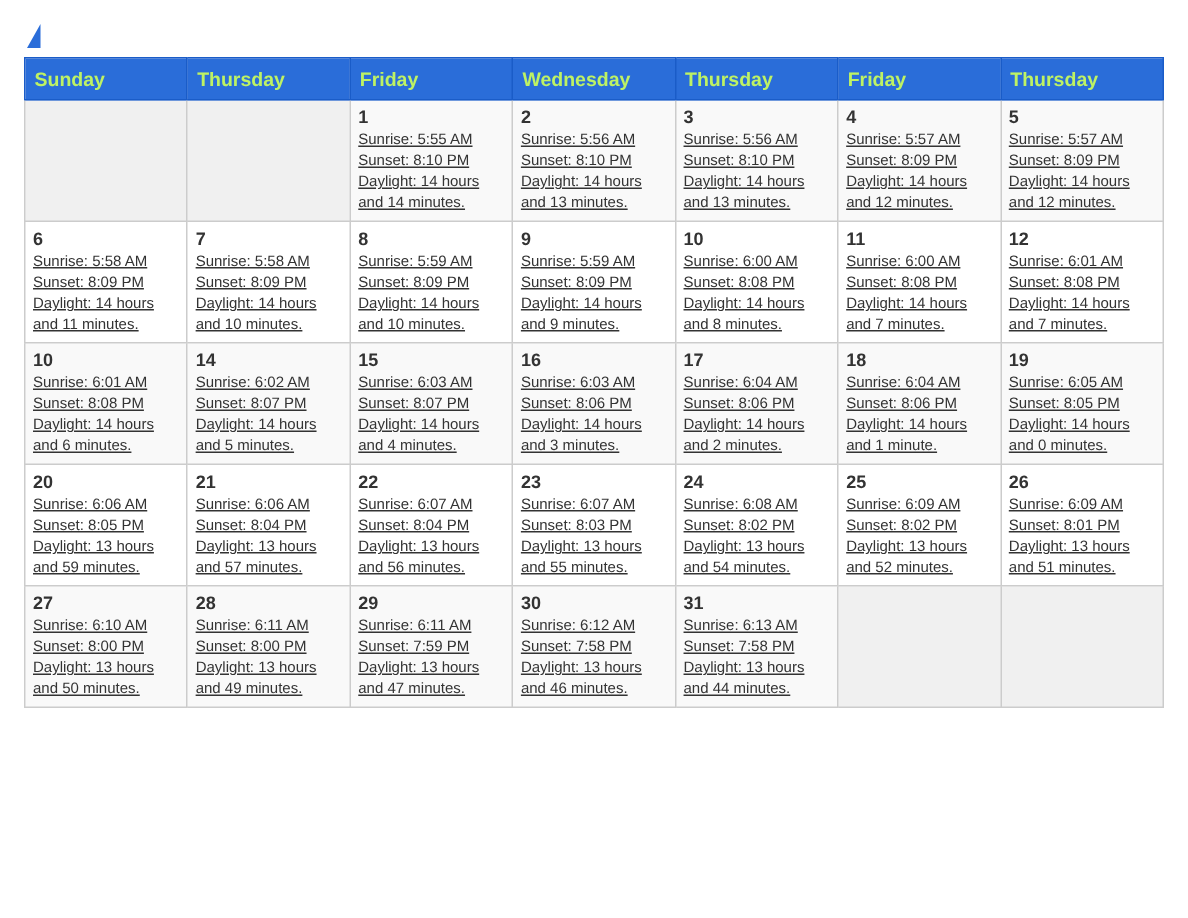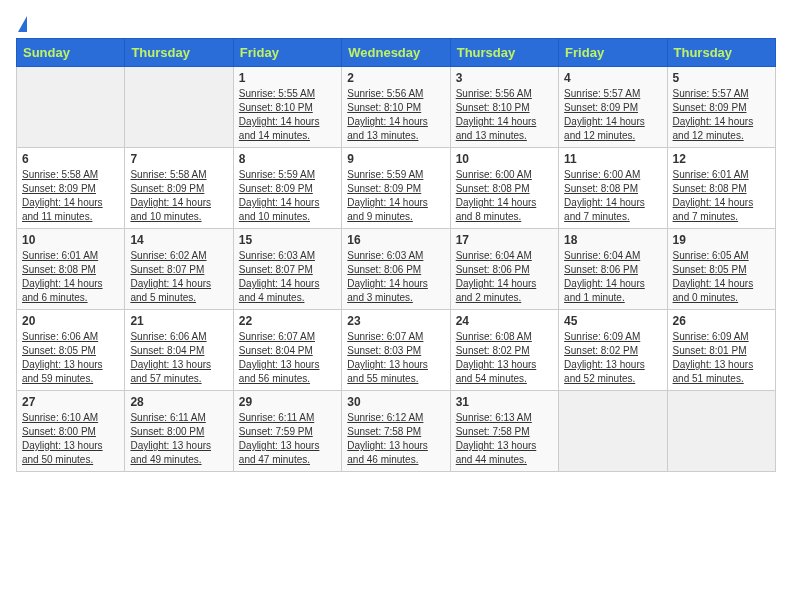--- a/index.html
+++ b/index.html
@@ -212,21 +212,21 @@
         </td>
         <td>
           <span class="day-num">23</span>
           <div class="day-detail">Sunrise: 6:07 AM<br>Sunset: 8:03 PM<br>Daylight: 13 hours and 55 minutes.</div>
         </td>
         <td>
           <span class="day-num">24</span>
           <div class="day-detail">Sunrise: 6:08 AM<br>Sunset: 8:02 PM<br>Daylight: 13 hours and 54 minutes.</div>
         </td>
         <td>
-          <span class="day-num">45</span>
+          <span class="day-num">25</span>
           <div class="day-detail">Sunrise: 6:09 AM<br>Sunset: 8:02 PM<br>Daylight: 13 hours and 52 minutes.</div>
         </td>
         <td>
           <span class="day-num">26</span>
           <div class="day-detail">Sunrise: 6:09 AM<br>Sunset: 8:01 PM<br>Daylight: 13 hours and 51 minutes.</div>
         </td>
       </tr>
       <tr>
         <td>
           <span class="day-num">27</span>

